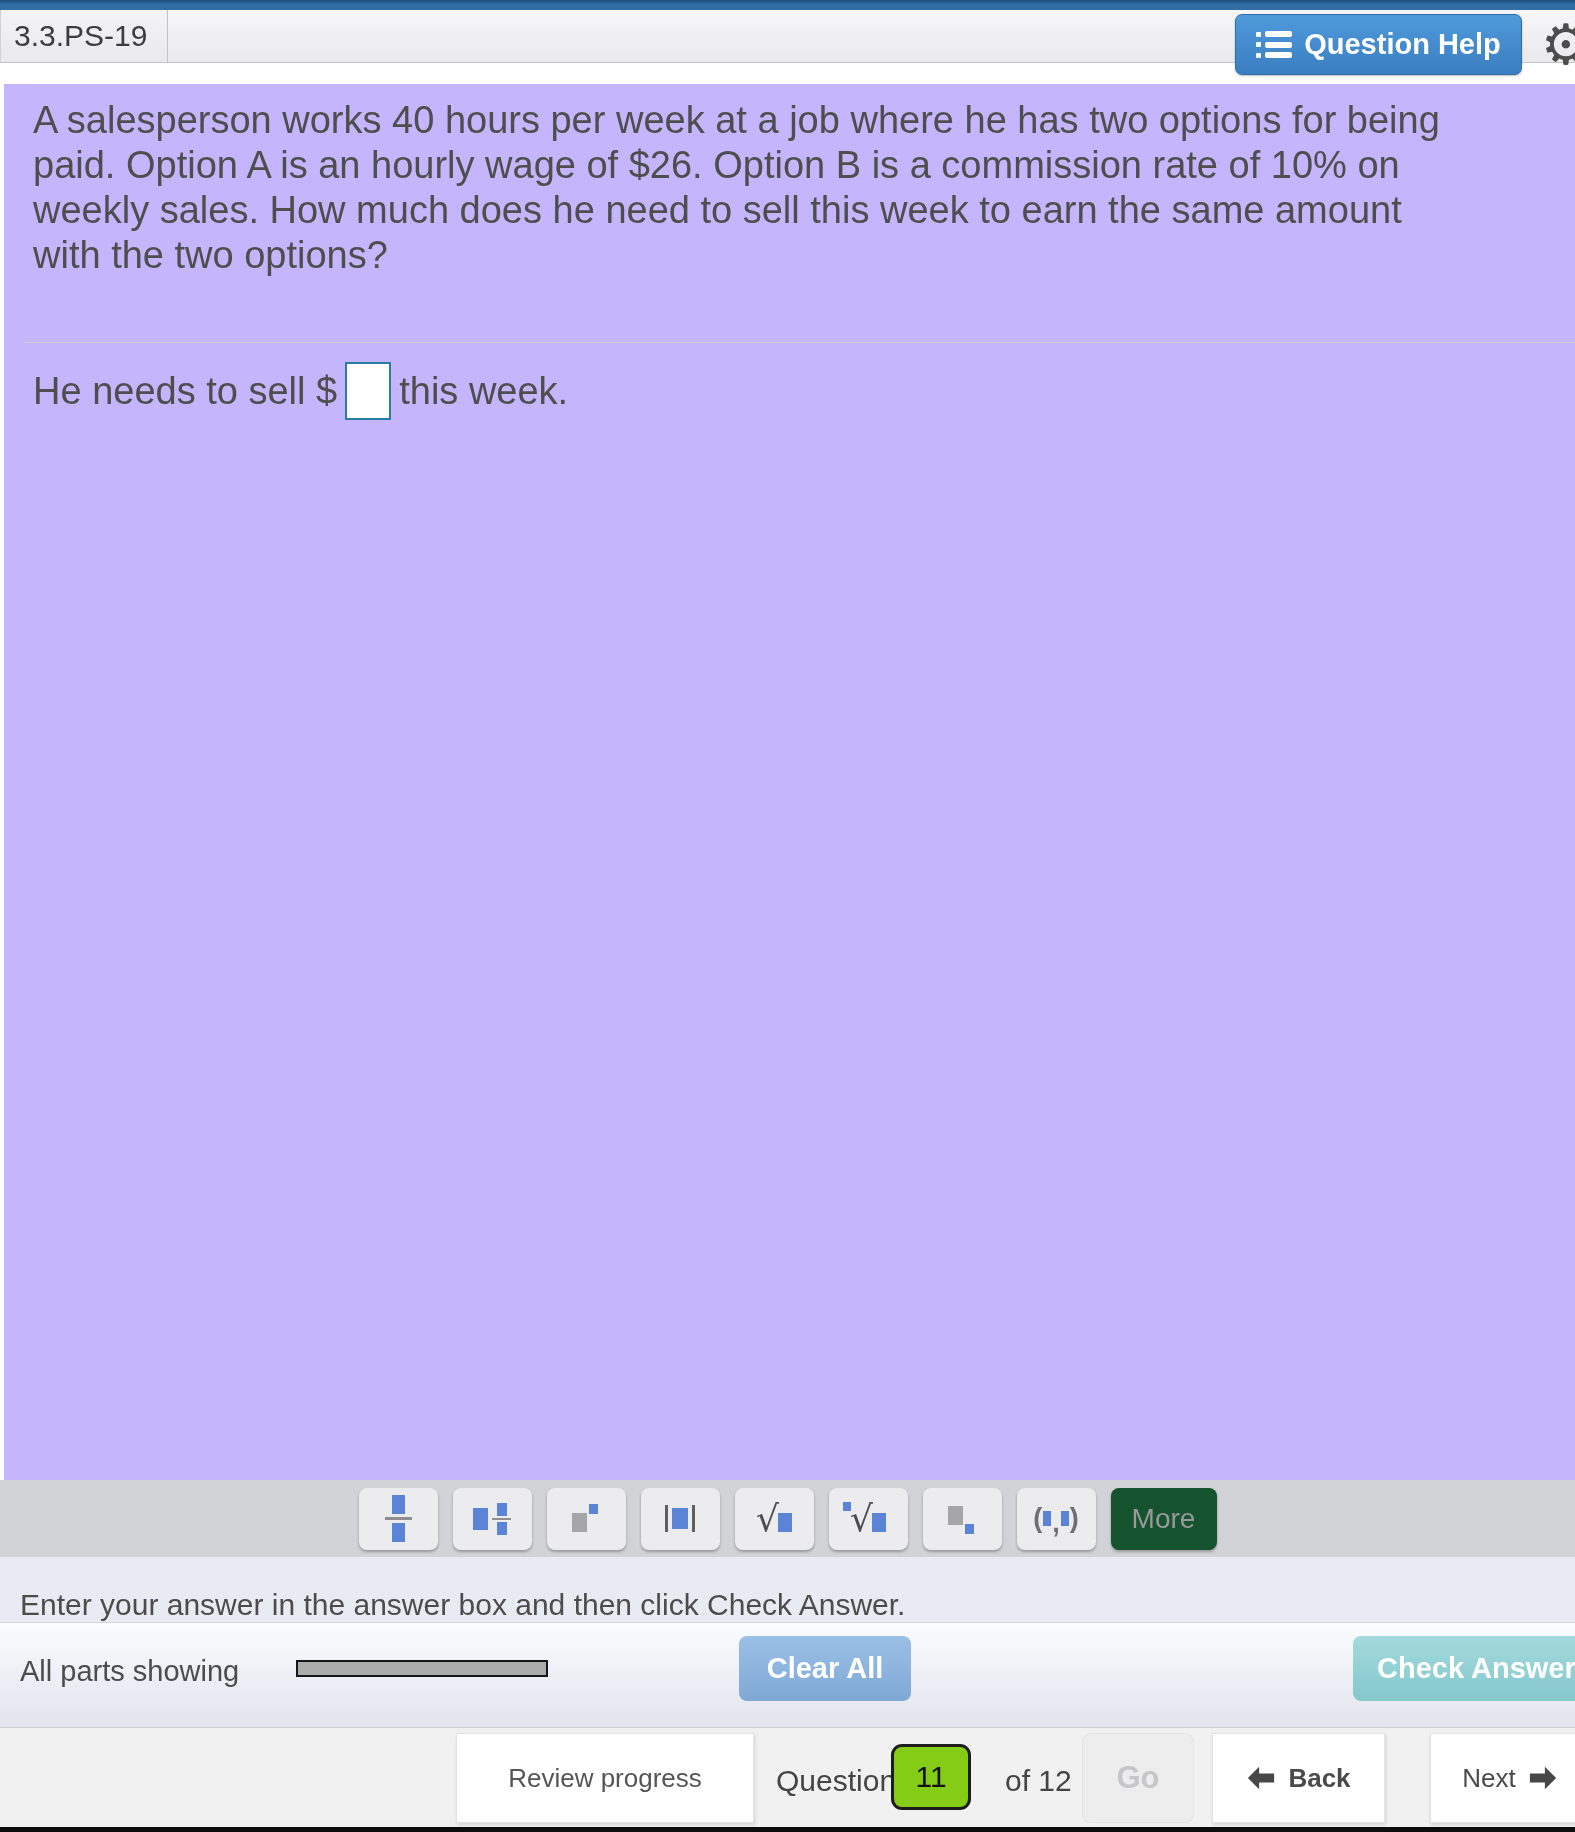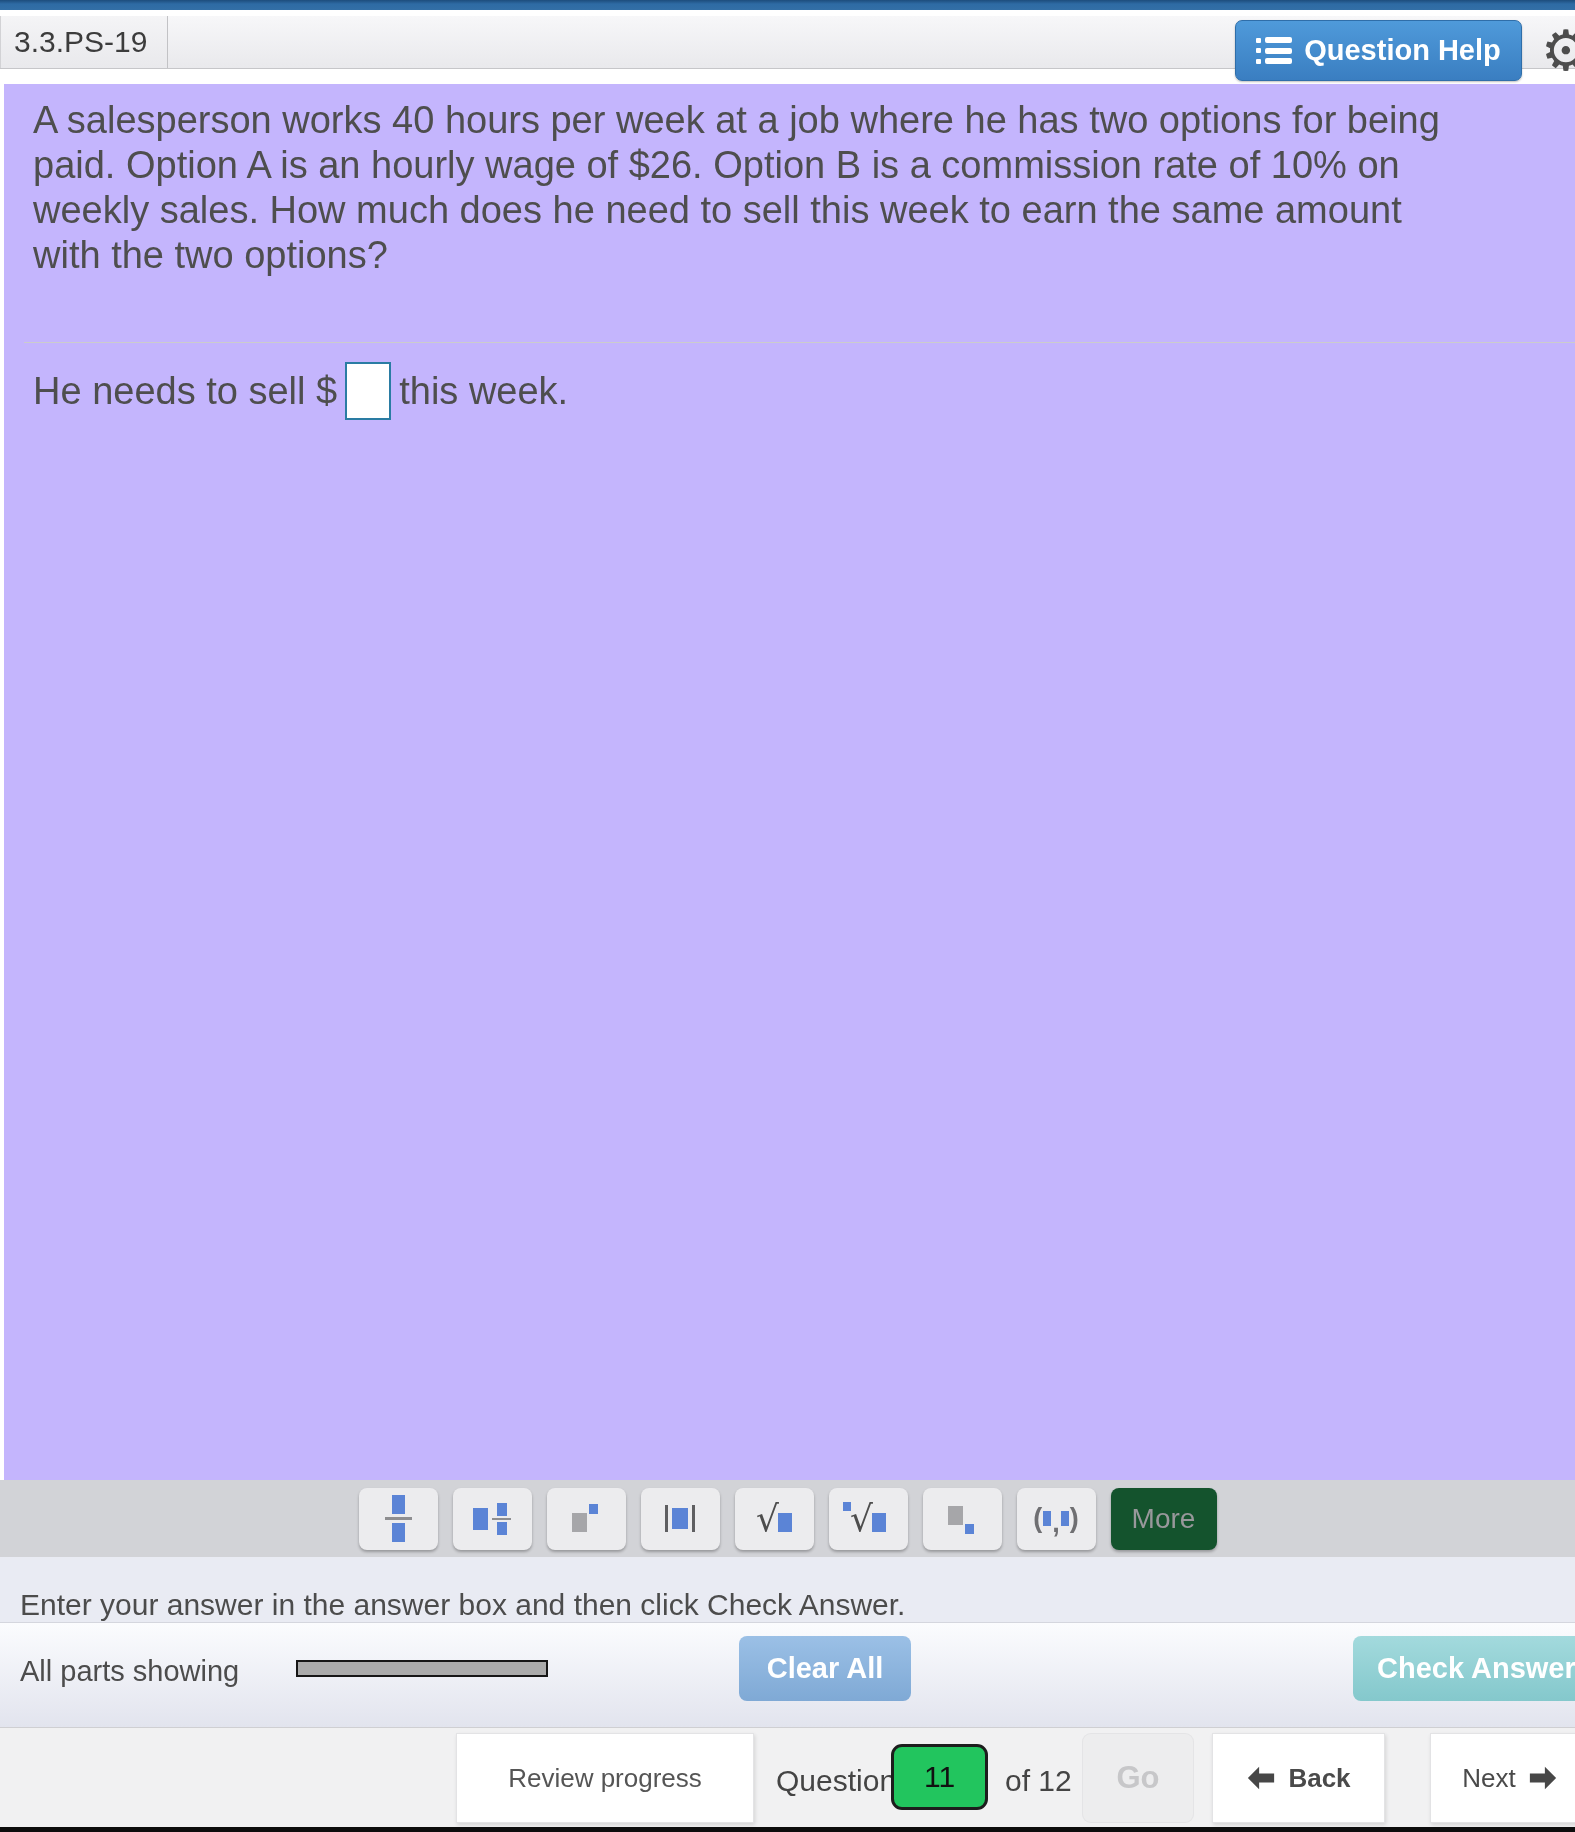--- a/index.html
+++ b/index.html
@@ -5,21 +5,21 @@
   * { margin:0; padding:0; box-sizing:border-box; }
   html,body { width:1575px; height:1832px; }
   body { font-family:"Liberation Sans", sans-serif; background:#fff; overflow:hidden; }
   #app { position:relative; width:1575px; height:1832px; overflow:hidden; background:#fff; }
 
   
   .top-strip { position:absolute; left:0; top:0; width:100%; height:10px;
     background:linear-gradient(#1d4d7c 0%, #2e6ba4 40%, #336fa6 100%); }
 
   
-  .header { position:absolute; left:0; top:16px; width:100%; height:53px;
+  .header { position:absolute; left:0; top:10px; width:100%; height:53px;
     background:linear-gradient(#f7f7f9, #e9e9ec); border-bottom:1px solid #c6c6c9; }
   .ex-tab { position:absolute; left:0; top:0; width:168px; height:100%;
     border-left:1px solid #d2d2d5; border-right:1px solid #c2c2c5;
     display:flex; align-items:center; padding-left:13px;
     font-size:30px; color:#3c3c3c; background:linear-gradient(#f4f4f6,#e9e9ec); }
   .qh-btn { position:absolute; right:53px; top:4px; width:287px; height:61px;
     border-radius:7px; border:1px solid #2f6ea9;
     background:linear-gradient(#4f9ada, #3a7ec1);
     display:flex; align-items:center; justify-content:center; gap:12px;
     color:#fff; font-size:29px; font-weight:bold; cursor:pointer;
@@ -97,22 +97,22 @@
     color:#fff; font-size:29px; font-weight:bold; cursor:pointer; text-align:left; padding-left:24px; }
 
   
   .footer { position:absolute; left:0; top:1727px; width:100%; height:100px;
     background:#f1f1f2; border-top:1px solid #cfcfd2; }
   .f-btn { position:absolute; top:5px; height:90px; background:#fff; border:1px solid #e3e3e5;
     box-shadow:1px 2px 4px rgba(0,0,0,0.12); display:flex; align-items:center; justify-content:center;
     gap:12px; font-size:26px; color:#4a4a4a; cursor:pointer; }
   .review-btn { left:456px; width:298px; color:#555; }
   .q-label { position:absolute; left:776px; top:36px; font-size:30px; color:#444; }
-  .q-num { position:absolute; left:891px; top:16px; width:97px; height:66px;
-    border:3px solid #1d1d1d; border-radius:11px; background:#22c55e;
+  .q-num { position:absolute; left:891px; top:16px; width:80px; height:66px;
+    border:3px solid #1d1d1d; border-radius:11px; background:#84cc16;
     font-size:30px; color:#111; text-align:center; display:flex; align-items:center; justify-content:center; }
   .of-label { position:absolute; left:1005px; top:36px; font-size:30px; color:#444; }
   .go-btn { position:absolute; left:1082px; top:5px; width:112px; height:90px;
     background:#ededee; border:none; border-radius:9px; font-size:31px; color:#c7c7c9;
     font-weight:bold; cursor:default; box-shadow:inset 0 0 0 1px #e4e4e6; }
   .back-btn { left:1212px; width:173px; font-weight:bold; }
   .next-btn { left:1430px; width:160px; font-weight:normal; }
   .bottom-black { position:absolute; left:0; top:1827px; width:100%; height:5px; background:#0d0d0d; }
 </style>
 </head>

